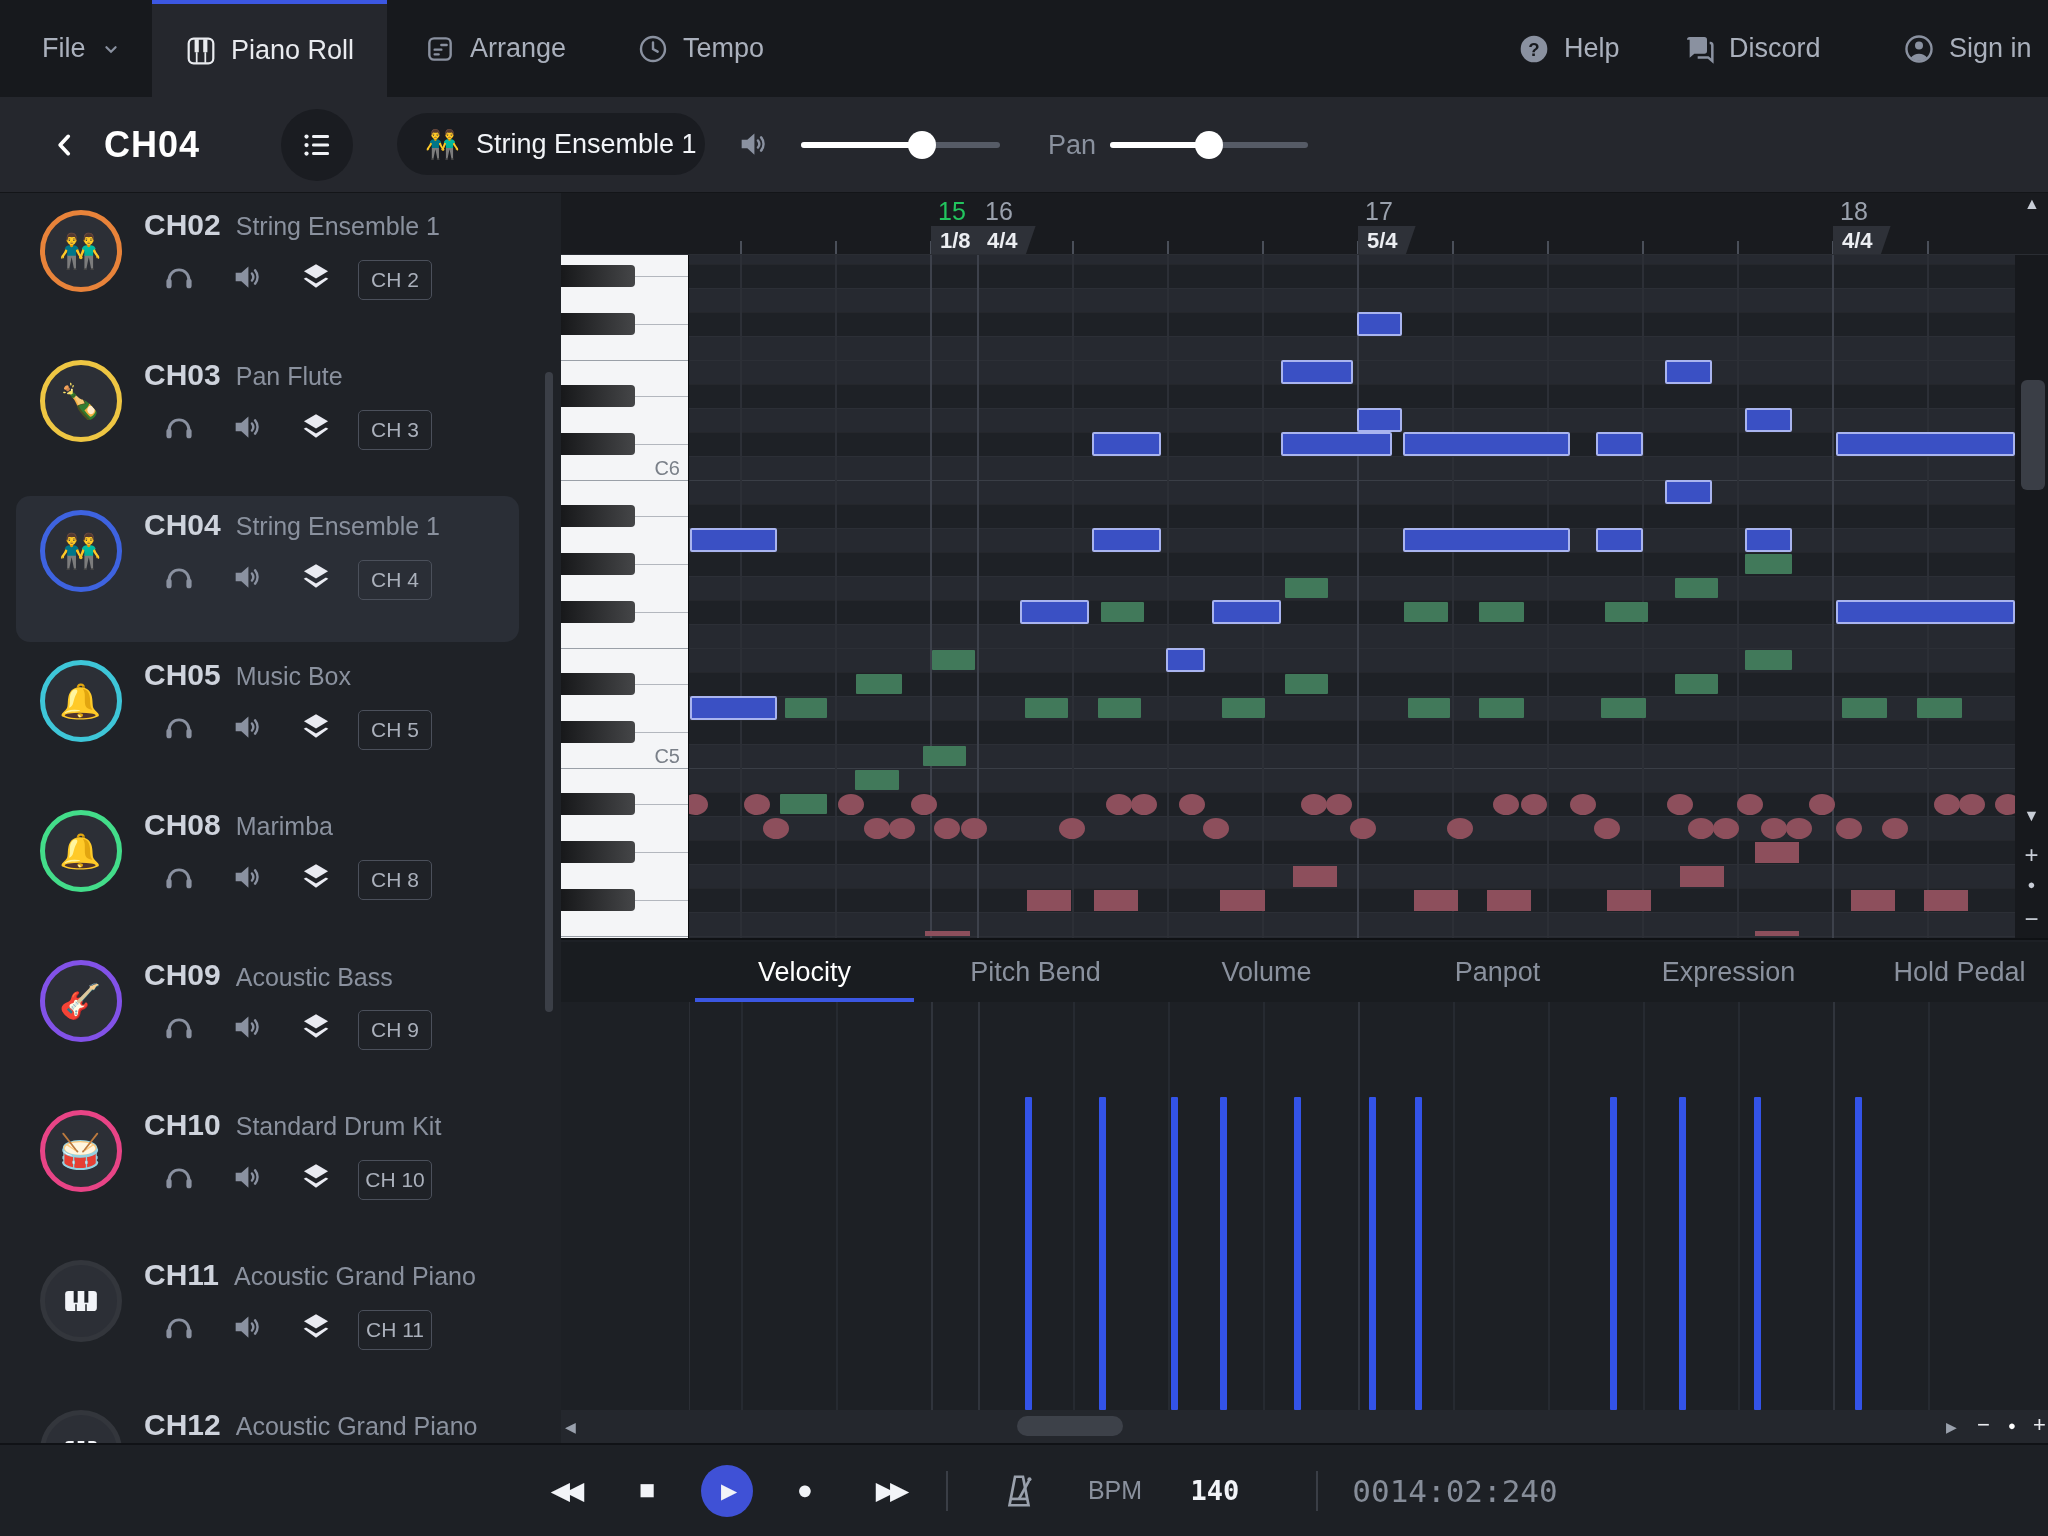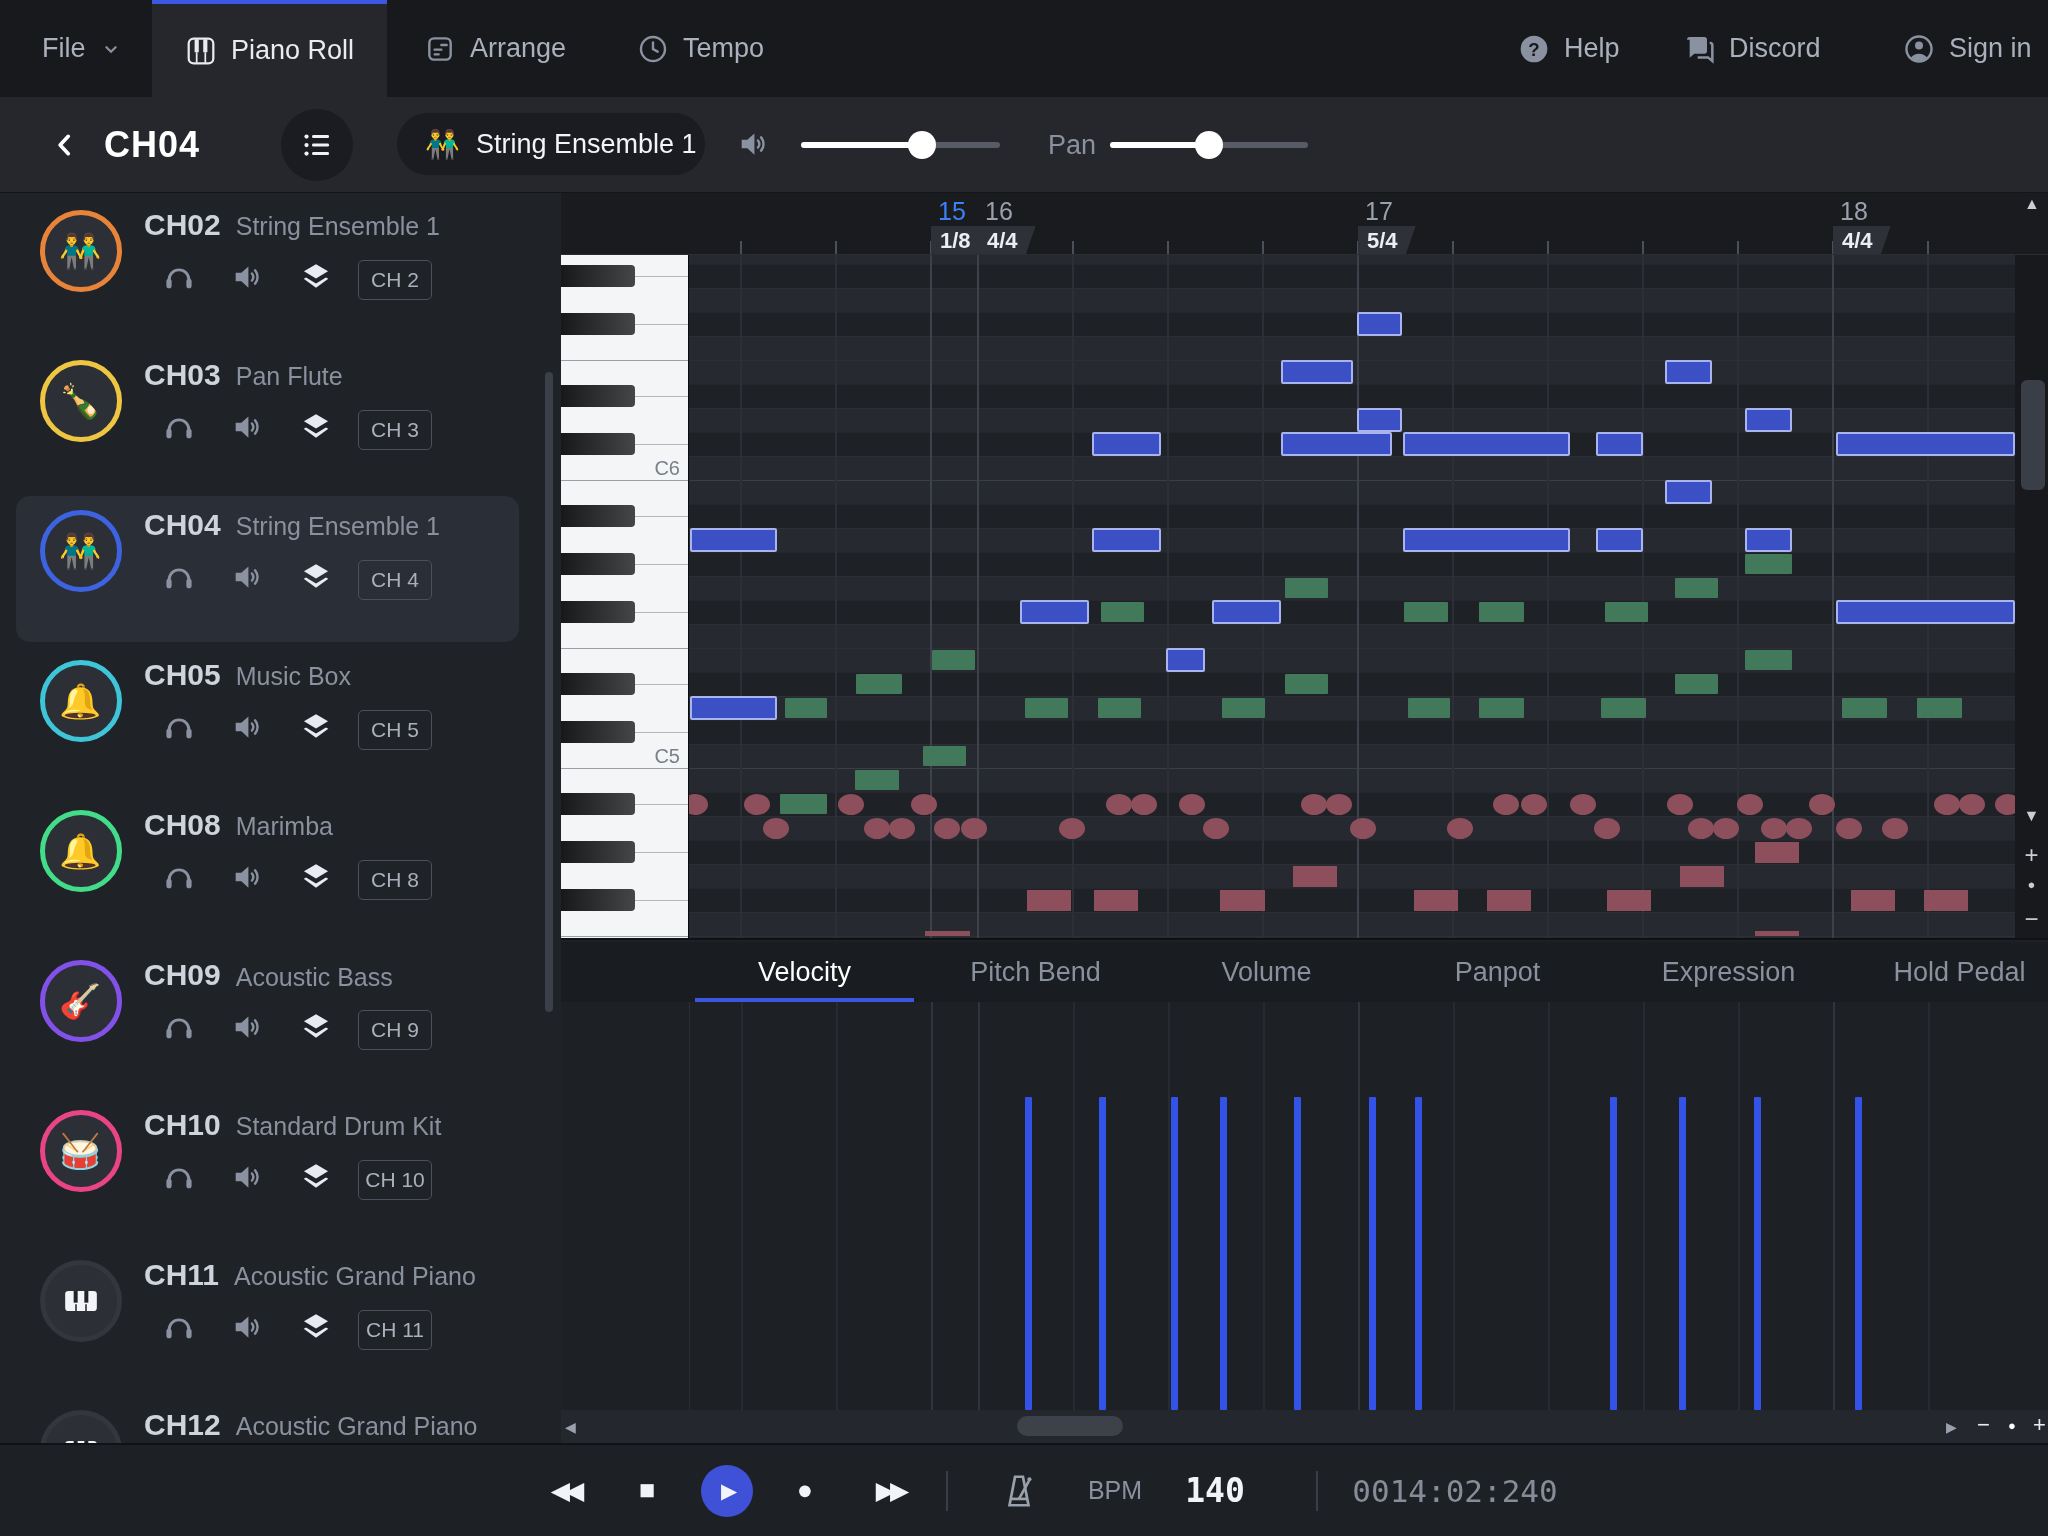--- a/index.html
+++ b/index.html
@@ -403,21 +403,21 @@
         <div style="position: absolute; left: 511px; top: 48px; width: 1.5px; height: 14px; background: rgb(74, 79, 89);"></div>
         <div style="position: absolute; left: 606px; top: 48px; width: 1.5px; height: 14px; background: rgb(74, 79, 89);"></div>
         <div style="position: absolute; left: 701px; top: 48px; width: 1.5px; height: 14px; background: rgb(74, 79, 89);"></div>
         <div style="position: absolute; left: 796px; top: 48px; width: 1.5px; height: 14px; background: rgb(74, 79, 89);"></div>
         <div style="position: absolute; left: 891px; top: 48px; width: 1.5px; height: 14px; background: rgb(74, 79, 89);"></div>
         <div style="position: absolute; left: 986px; top: 48px; width: 1.5px; height: 14px; background: rgb(74, 79, 89);"></div>
         <div style="position: absolute; left: 1081px; top: 48px; width: 1.5px; height: 14px; background: rgb(74, 79, 89);"></div>
         <div style="position: absolute; left: 1176px; top: 48px; width: 1.5px; height: 14px; background: rgb(74, 79, 89);"></div>
         <div style="position: absolute; left: 1271px; top: 48px; width: 1.5px; height: 14px; background: rgb(74, 79, 89);"></div>
         <div style="position: absolute; left: 1366px; top: 48px; width: 1.5px; height: 14px; background: rgb(74, 79, 89);"></div>
-        <div style="position: absolute; left: 377px; top: 4px; color: #3b82f6; font-size: 25px;">15</div>
+        <div style="position: absolute; left: 377px; top: 4px; color: #22c55e; font-size: 25px;">15</div>
         <div style="position: absolute; left: 370px; top: 33px; height: 29px; padding: 0px 18px 0px 9px; background: rgb(46, 49, 56); color: rgb(236, 238, 242); font: 700 22px &quot;Liberation Sans&quot;, sans-serif; display: flex; align-items: center; clip-path: polygon(0px 0px, 100% 0px, calc(100% - 10px) 100%, 0px 100%);">1/8</div>
         <div style="position: absolute; left: 424px; top: 4px; color: rgb(154, 161, 173); font-size: 25px;">16</div>
         <div style="position: absolute; left: 417px; top: 33px; height: 29px; padding: 0px 18px 0px 9px; background: rgb(46, 49, 56); color: rgb(236, 238, 242); font: 700 22px &quot;Liberation Sans&quot;, sans-serif; display: flex; align-items: center; clip-path: polygon(0px 0px, 100% 0px, calc(100% - 10px) 100%, 0px 100%);">4/4</div>
         <div style="position: absolute; left: 804px; top: 4px; color: rgb(154, 161, 173); font-size: 25px;">17</div>
         <div style="position: absolute; left: 797px; top: 33px; height: 29px; padding: 0px 18px 0px 9px; background: rgb(46, 49, 56); color: rgb(236, 238, 242); font: 700 22px &quot;Liberation Sans&quot;, sans-serif; display: flex; align-items: center; clip-path: polygon(0px 0px, 100% 0px, calc(100% - 10px) 100%, 0px 100%);">5/4</div>
         <div style="position: absolute; left: 1279px; top: 4px; color: rgb(154, 161, 173); font-size: 25px;">18</div>
         <div style="position: absolute; left: 1272px; top: 33px; height: 29px; padding: 0px 18px 0px 9px; background: rgb(46, 49, 56); color: rgb(236, 238, 242); font: 700 22px &quot;Liberation Sans&quot;, sans-serif; display: flex; align-items: center; clip-path: polygon(0px 0px, 100% 0px, calc(100% - 10px) 100%, 0px 100%);">4/4</div>
         <div style="position: absolute; left: 1458px; top: 2px; width: 26px; color: rgb(200, 205, 214); font-size: 16px; text-align: center;">▲</div>
       </div>
     <div id="keys">
@@ -688,20 +688,20 @@
       </div>
     <div class="t-item" style="left:996px;width:45px;color:#9aa1ad;">
       <svg viewBox="0 0 24 24" fill="none" stroke="currentColor" stroke-width="1.7" style="width:38px;height:38px;">
           <path d="M9.5 3h5L18 21H6L9.5 3z"></path>
           <path d="M6.8 17h10.4"></path>
           <path d="M12 17L18.3 5.6"></path>
           <circle cx="18.6" cy="4.6" r="1.3" fill="currentColor" stroke="none"></circle>
         </svg>
     </div>
     <div class="t-item" style="left:1080px;width:70px;color:#8a919e;font-size:25px;">BPM</div>
-    <div class="t-item mono" style="left:1170px;width:90px;font-size:33px;font-weight:700;">140</div>
+    <div class="t-item mono" style="left:1170px;width:90px;font-size:27px;font-weight:700;">140</div>
     <div class="t-item" style="left:1315px;width:4px;height:91px;">
         <div style="width:2px;height:40px;background:#3a3e46;"></div>
       </div>
     <div class="t-item mono" style="left:1340px;width:230px;color:#868d99;font-size:31px;">0014:02:240</div>
   </div>
 
 </div>
 
 </body></html>

